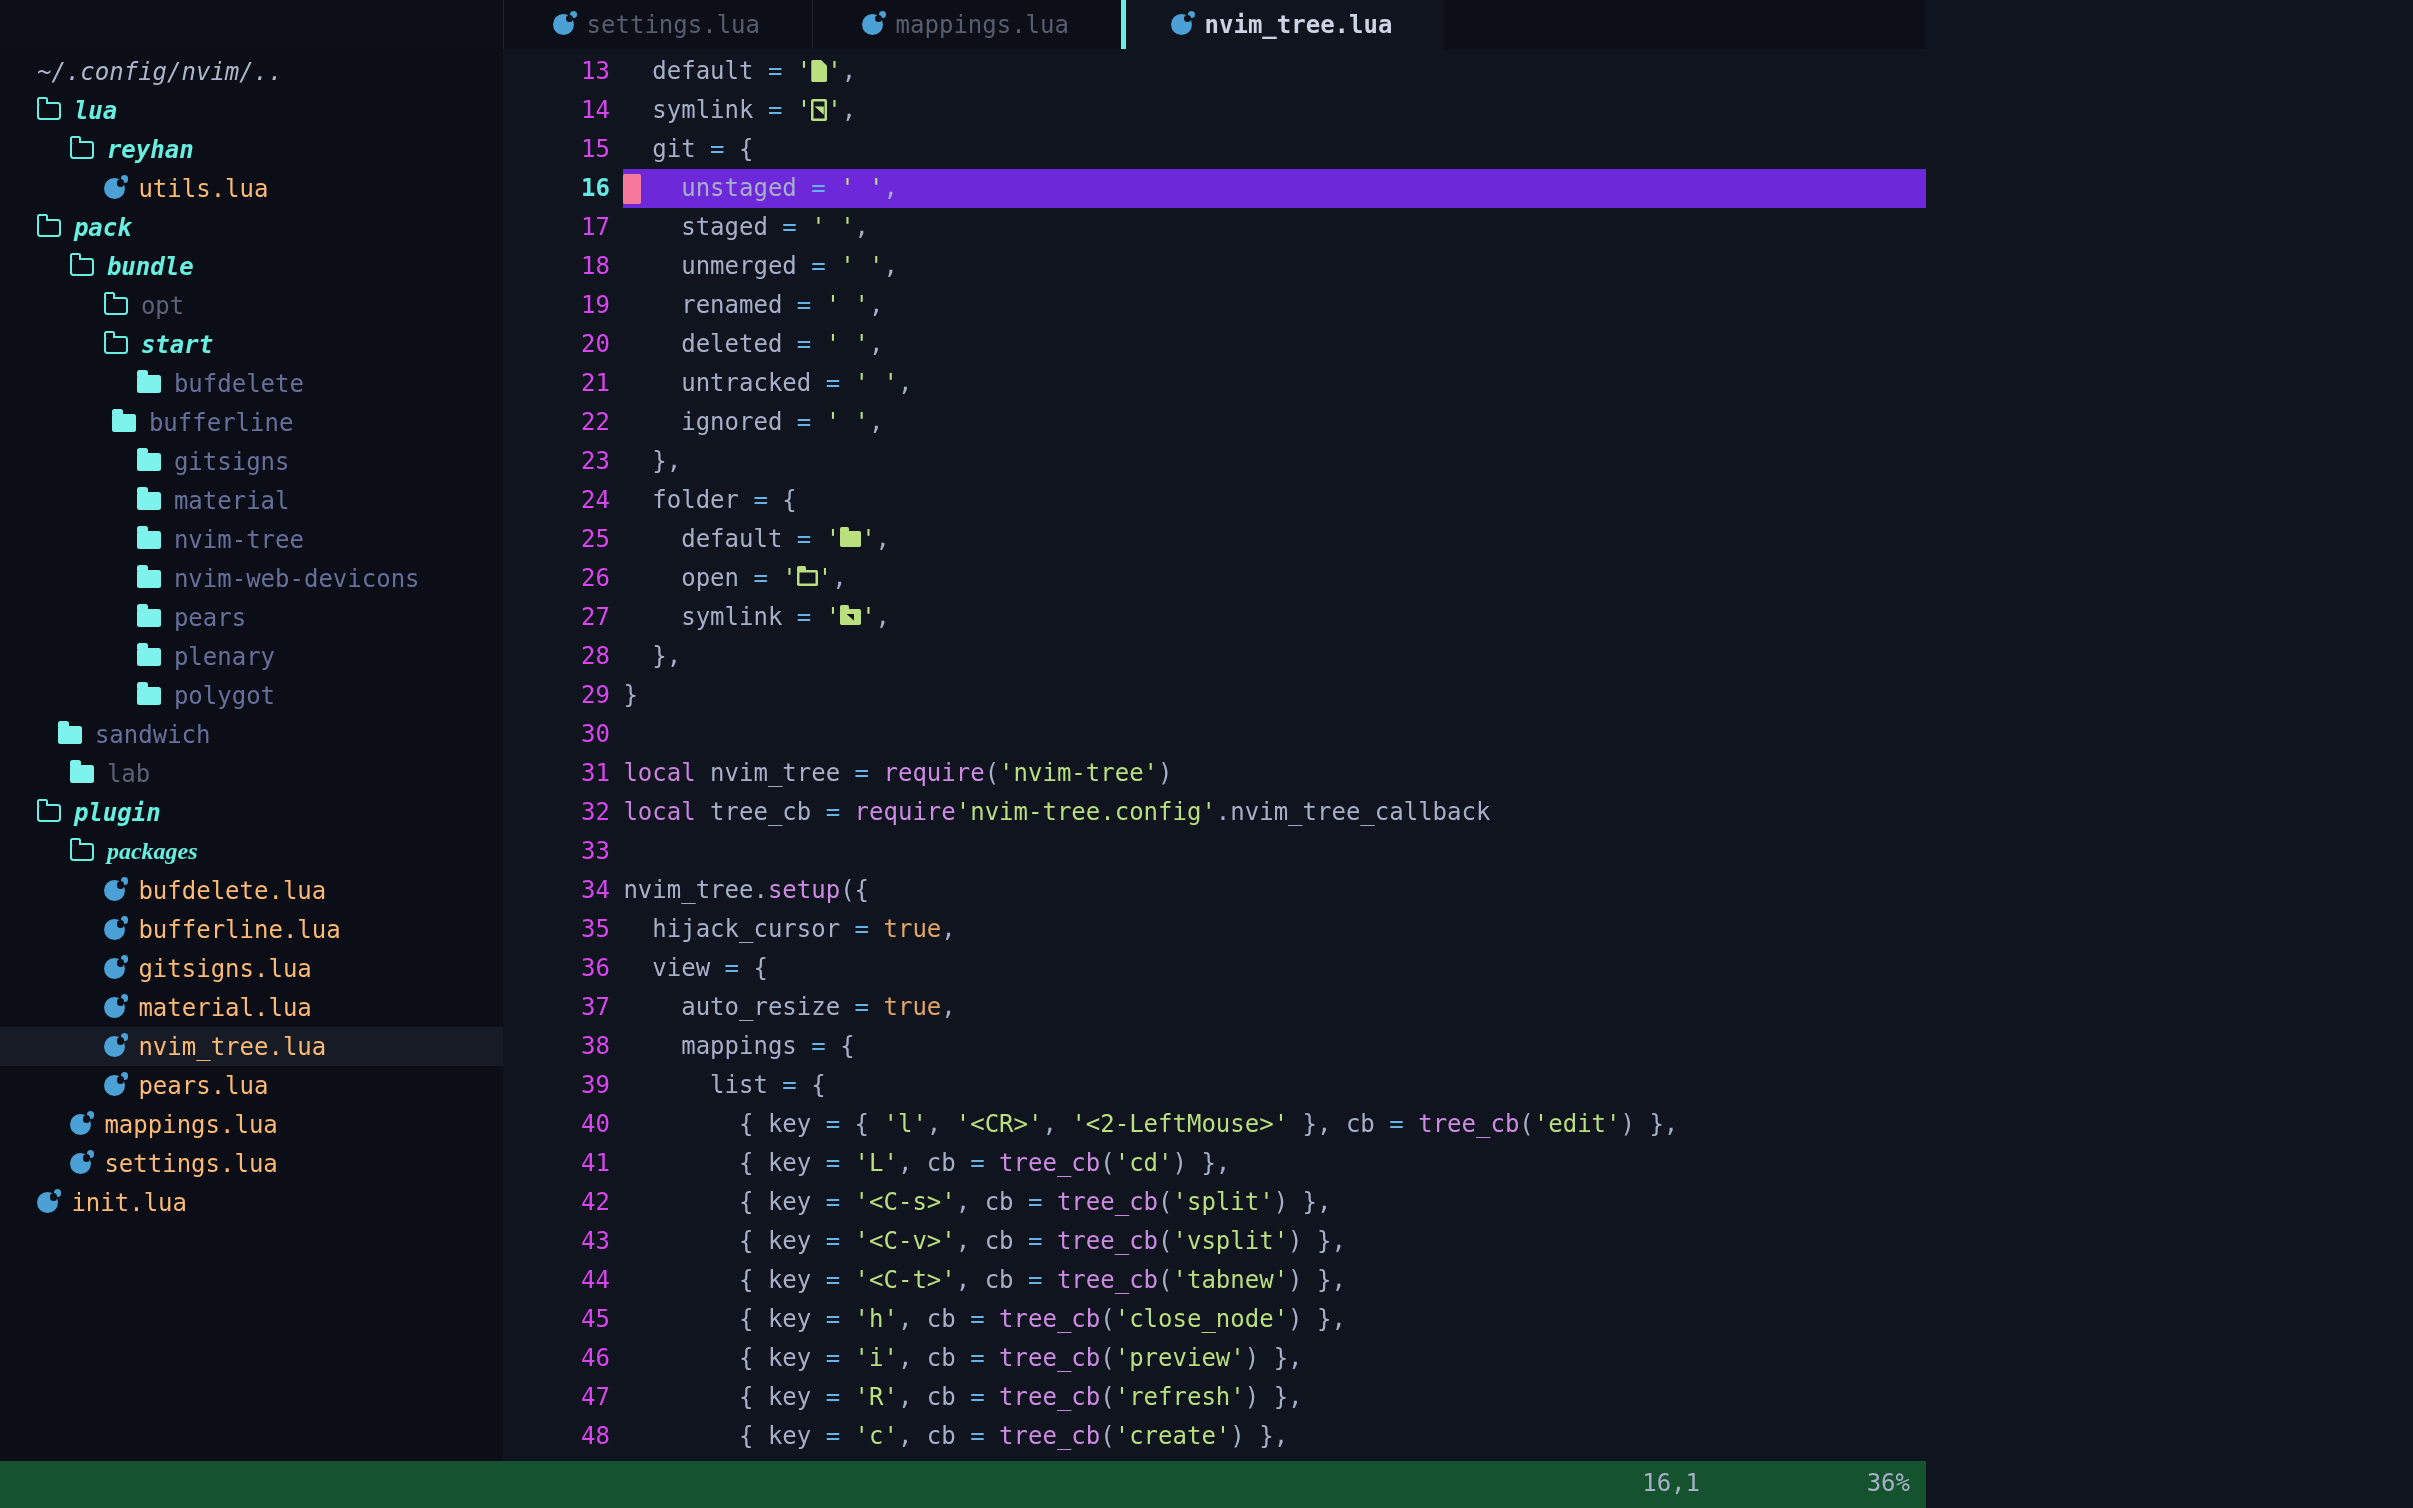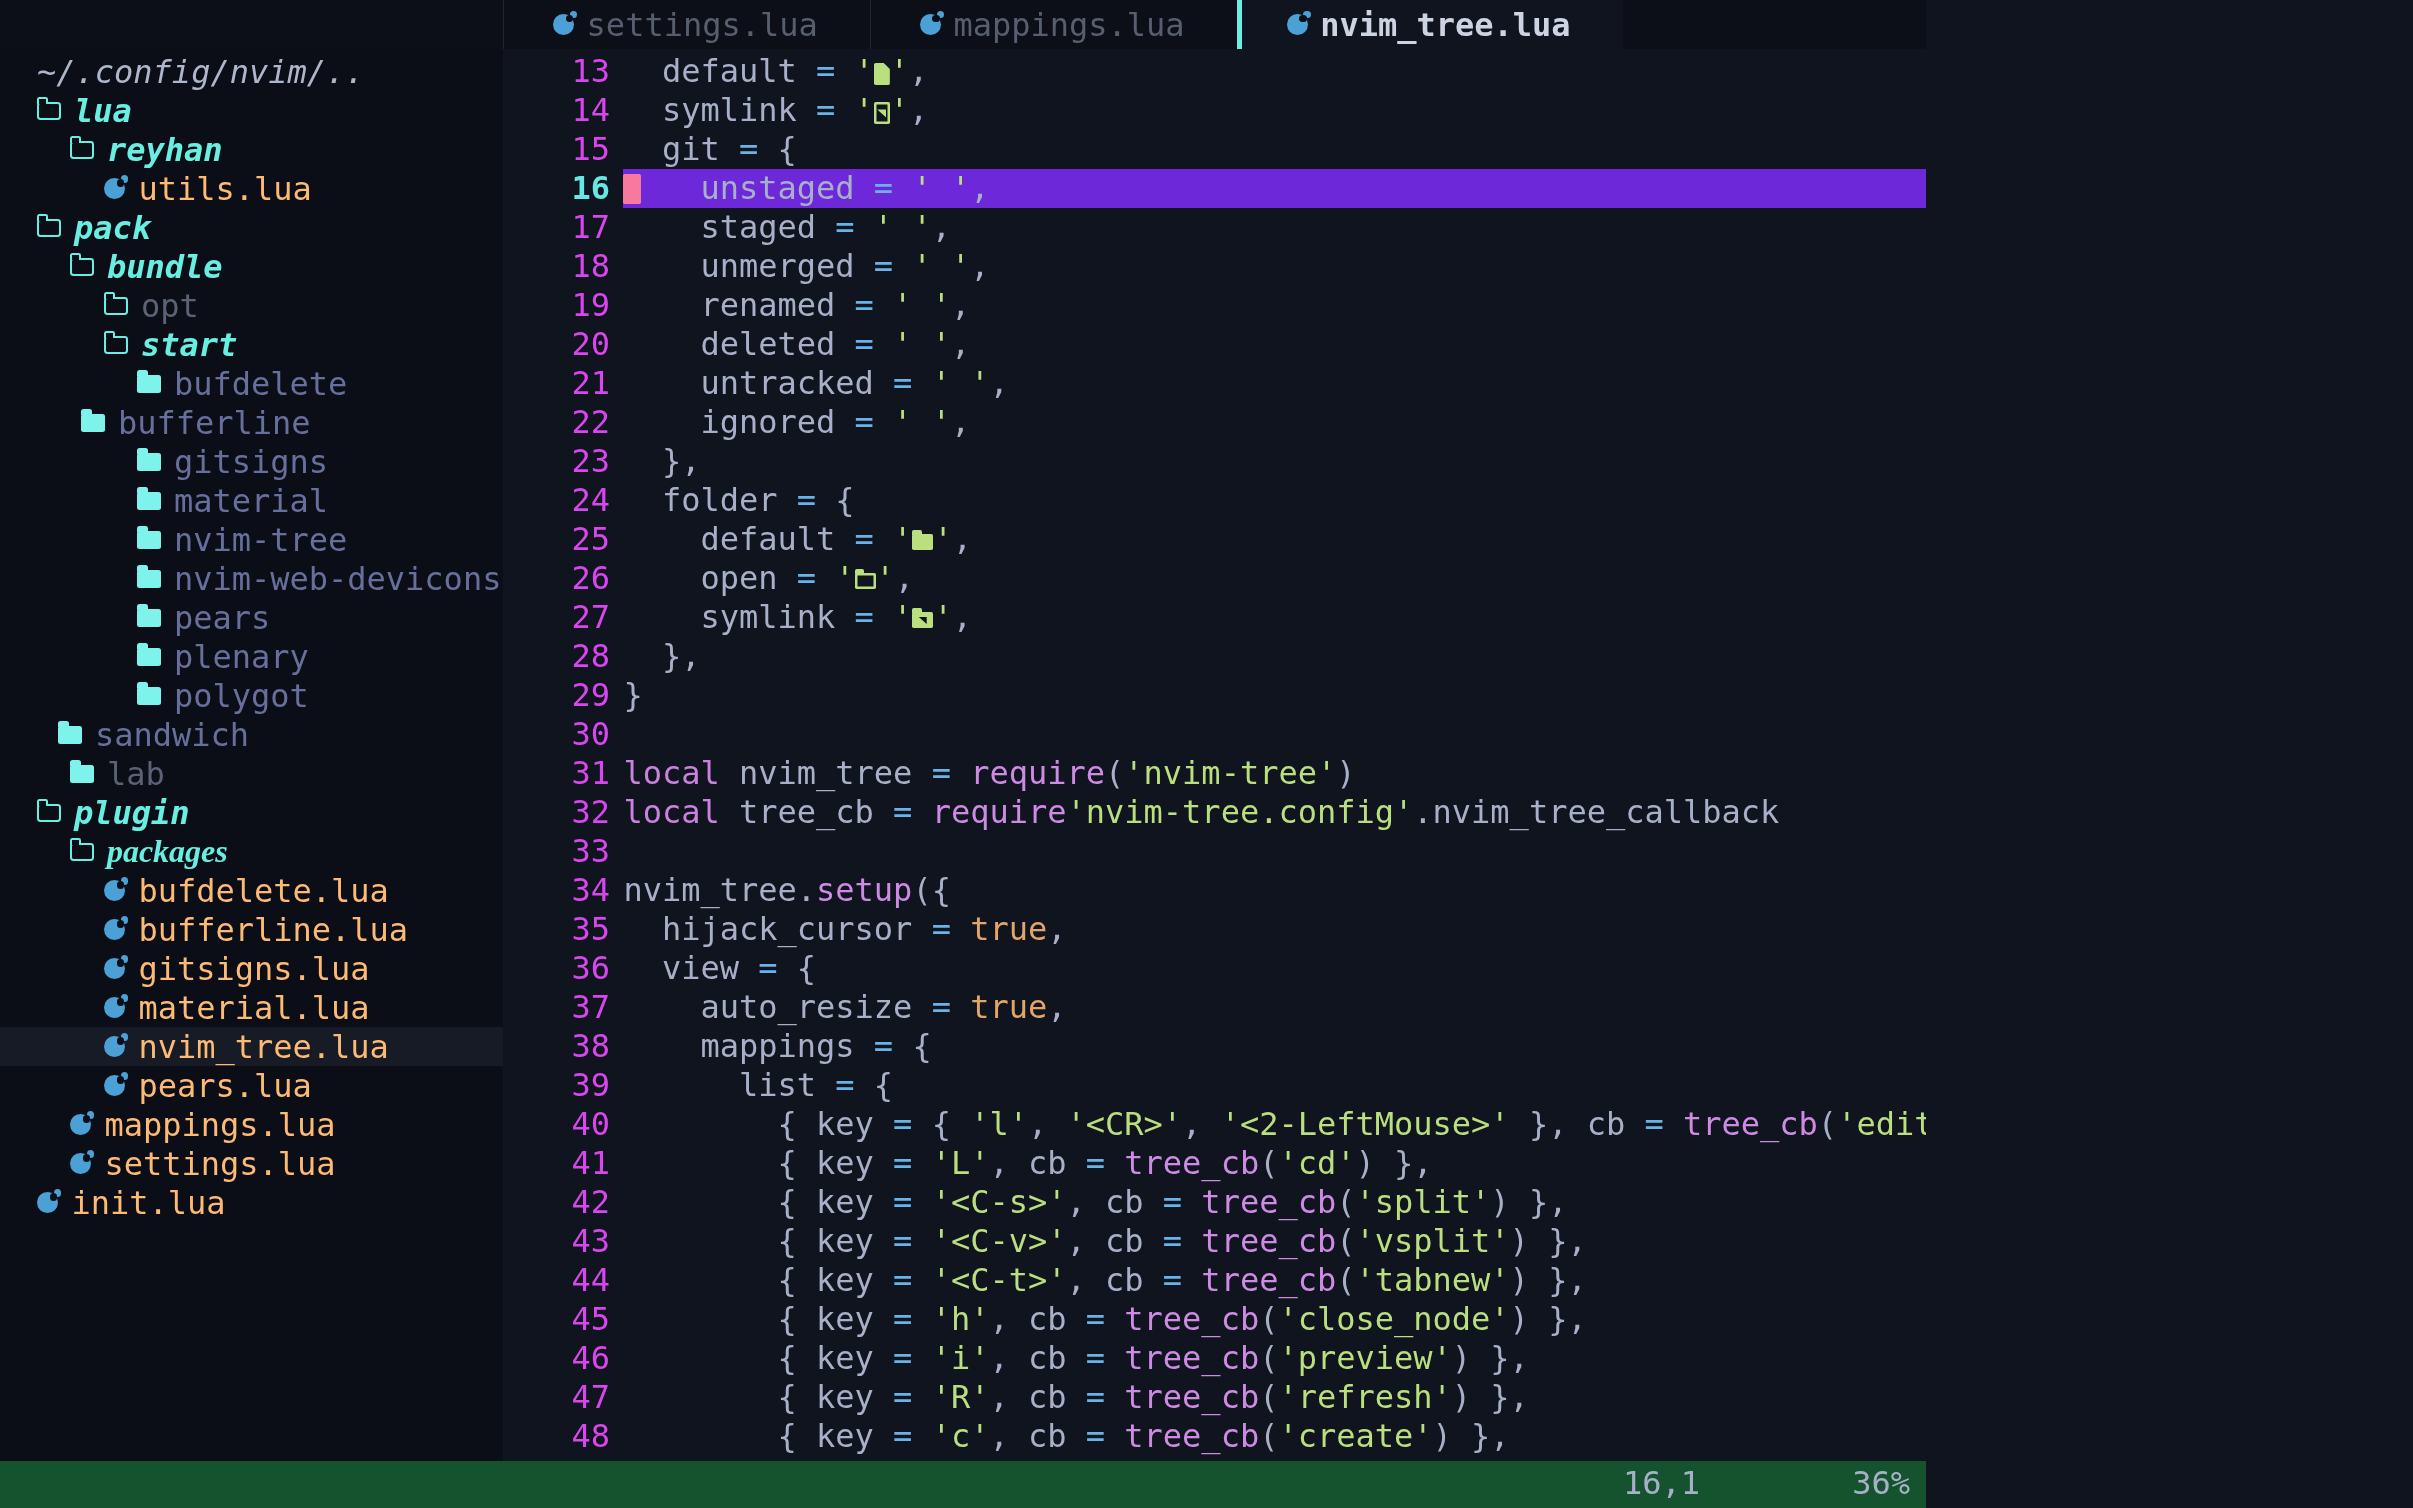--- a/index.html
+++ b/index.html
@@ -1,17 +1,17 @@
 <!DOCTYPE html>
 <html style="font-size:13.4px"><head>
 <meta charset="utf-8">
 <style>
   html,body{margin:0;padding:0;background:#10141e;}
   .app{position:relative;width:1926px;height:1508px;overflow:hidden;background:#10141e;
-       font-family:"DejaVu Sans Mono",monospace;font-size:32px;}
+       font-family:"DejaVu Sans Mono",monospace;font-size:24px;}
 
   
   .tabline{position:absolute;top:0;left:0;right:0;height:49px;background:#0c0f17;
            display:flex;align-items:stretch;padding-left:503px;box-sizing:border-box;}
   .tab{display:flex;align-items:center;gap:12.6px;padding:0 52px 0 49px;
        border-left:1.7px solid #1e2430;color:#575e6f;cursor:default;}
   .tab.active{background:#10141e;border-left:5px solid #68efe2;padding-left:45px;
               color:#ccd3e3;font-weight:bold;}
 
   
@@ -104,21 +104,21 @@
   <div class="sidebar" id="sidebar">
       <div class="srow" style="padding-left: 37px;"><span class="t-root">~/.config/nvim/..</span></div>
       <div class="srow" style="padding-left: 37px;"><span class="sicon i-fo"></span><span class="t-open">lua</span></div>
       <div class="srow" style="padding-left: 70px;"><span class="sicon i-fo"></span><span class="t-open">reyhan</span></div>
       <div class="srow" style="padding-left: 104px;"><span class="sicon lua-icon"></span><span class="t-file">utils.lua</span></div>
       <div class="srow" style="padding-left: 37px;"><span class="sicon i-fo"></span><span class="t-open">pack</span></div>
       <div class="srow" style="padding-left: 70px;"><span class="sicon i-fo"></span><span class="t-open">bundle</span></div>
       <div class="srow" style="padding-left: 104px;"><span class="sicon i-fo"></span><span class="t-muted">opt</span></div>
       <div class="srow" style="padding-left: 104px;"><span class="sicon i-fo"></span><span class="t-open">start</span></div>
       <div class="srow" style="padding-left: 137px;"><span class="sicon i-fc"></span><span class="t-dim">bufdelete</span></div>
-      <div class="srow" style="padding-left: 81px;"><span class="sicon i-fc"></span><span class="t-dim">bufferline</span></div>
+      <div class="srow" style="padding-left: 112px;"><span class="sicon i-fc"></span><span class="t-dim">bufferline</span></div>
       <div class="srow" style="padding-left: 137px;"><span class="sicon i-fc"></span><span class="t-dim">gitsigns</span></div>
       <div class="srow" style="padding-left: 137px;"><span class="sicon i-fc"></span><span class="t-dim">material</span></div>
       <div class="srow" style="padding-left: 137px;"><span class="sicon i-fc"></span><span class="t-dim">nvim-tree</span></div>
       <div class="srow" style="padding-left: 137px;"><span class="sicon i-fc"></span><span class="t-dim">nvim-web-devicons</span></div>
       <div class="srow" style="padding-left: 137px;"><span class="sicon i-fc"></span><span class="t-dim">pears</span></div>
       <div class="srow" style="padding-left: 137px;"><span class="sicon i-fc"></span><span class="t-dim">plenary</span></div>
       <div class="srow" style="padding-left: 137px;"><span class="sicon i-fc"></span><span class="t-dim">polygot</span></div>
       <div class="srow" style="padding-left: 58px;"><span class="sicon i-fc"></span><span class="t-dim">sandwich</span></div>
       <div class="srow" style="padding-left: 70px;"><span class="sicon i-fc"></span><span class="t-muted">lab</span></div>
       <div class="srow" style="padding-left: 37px;"><span class="sicon i-fo"></span><span class="t-open">plugin</span></div>

